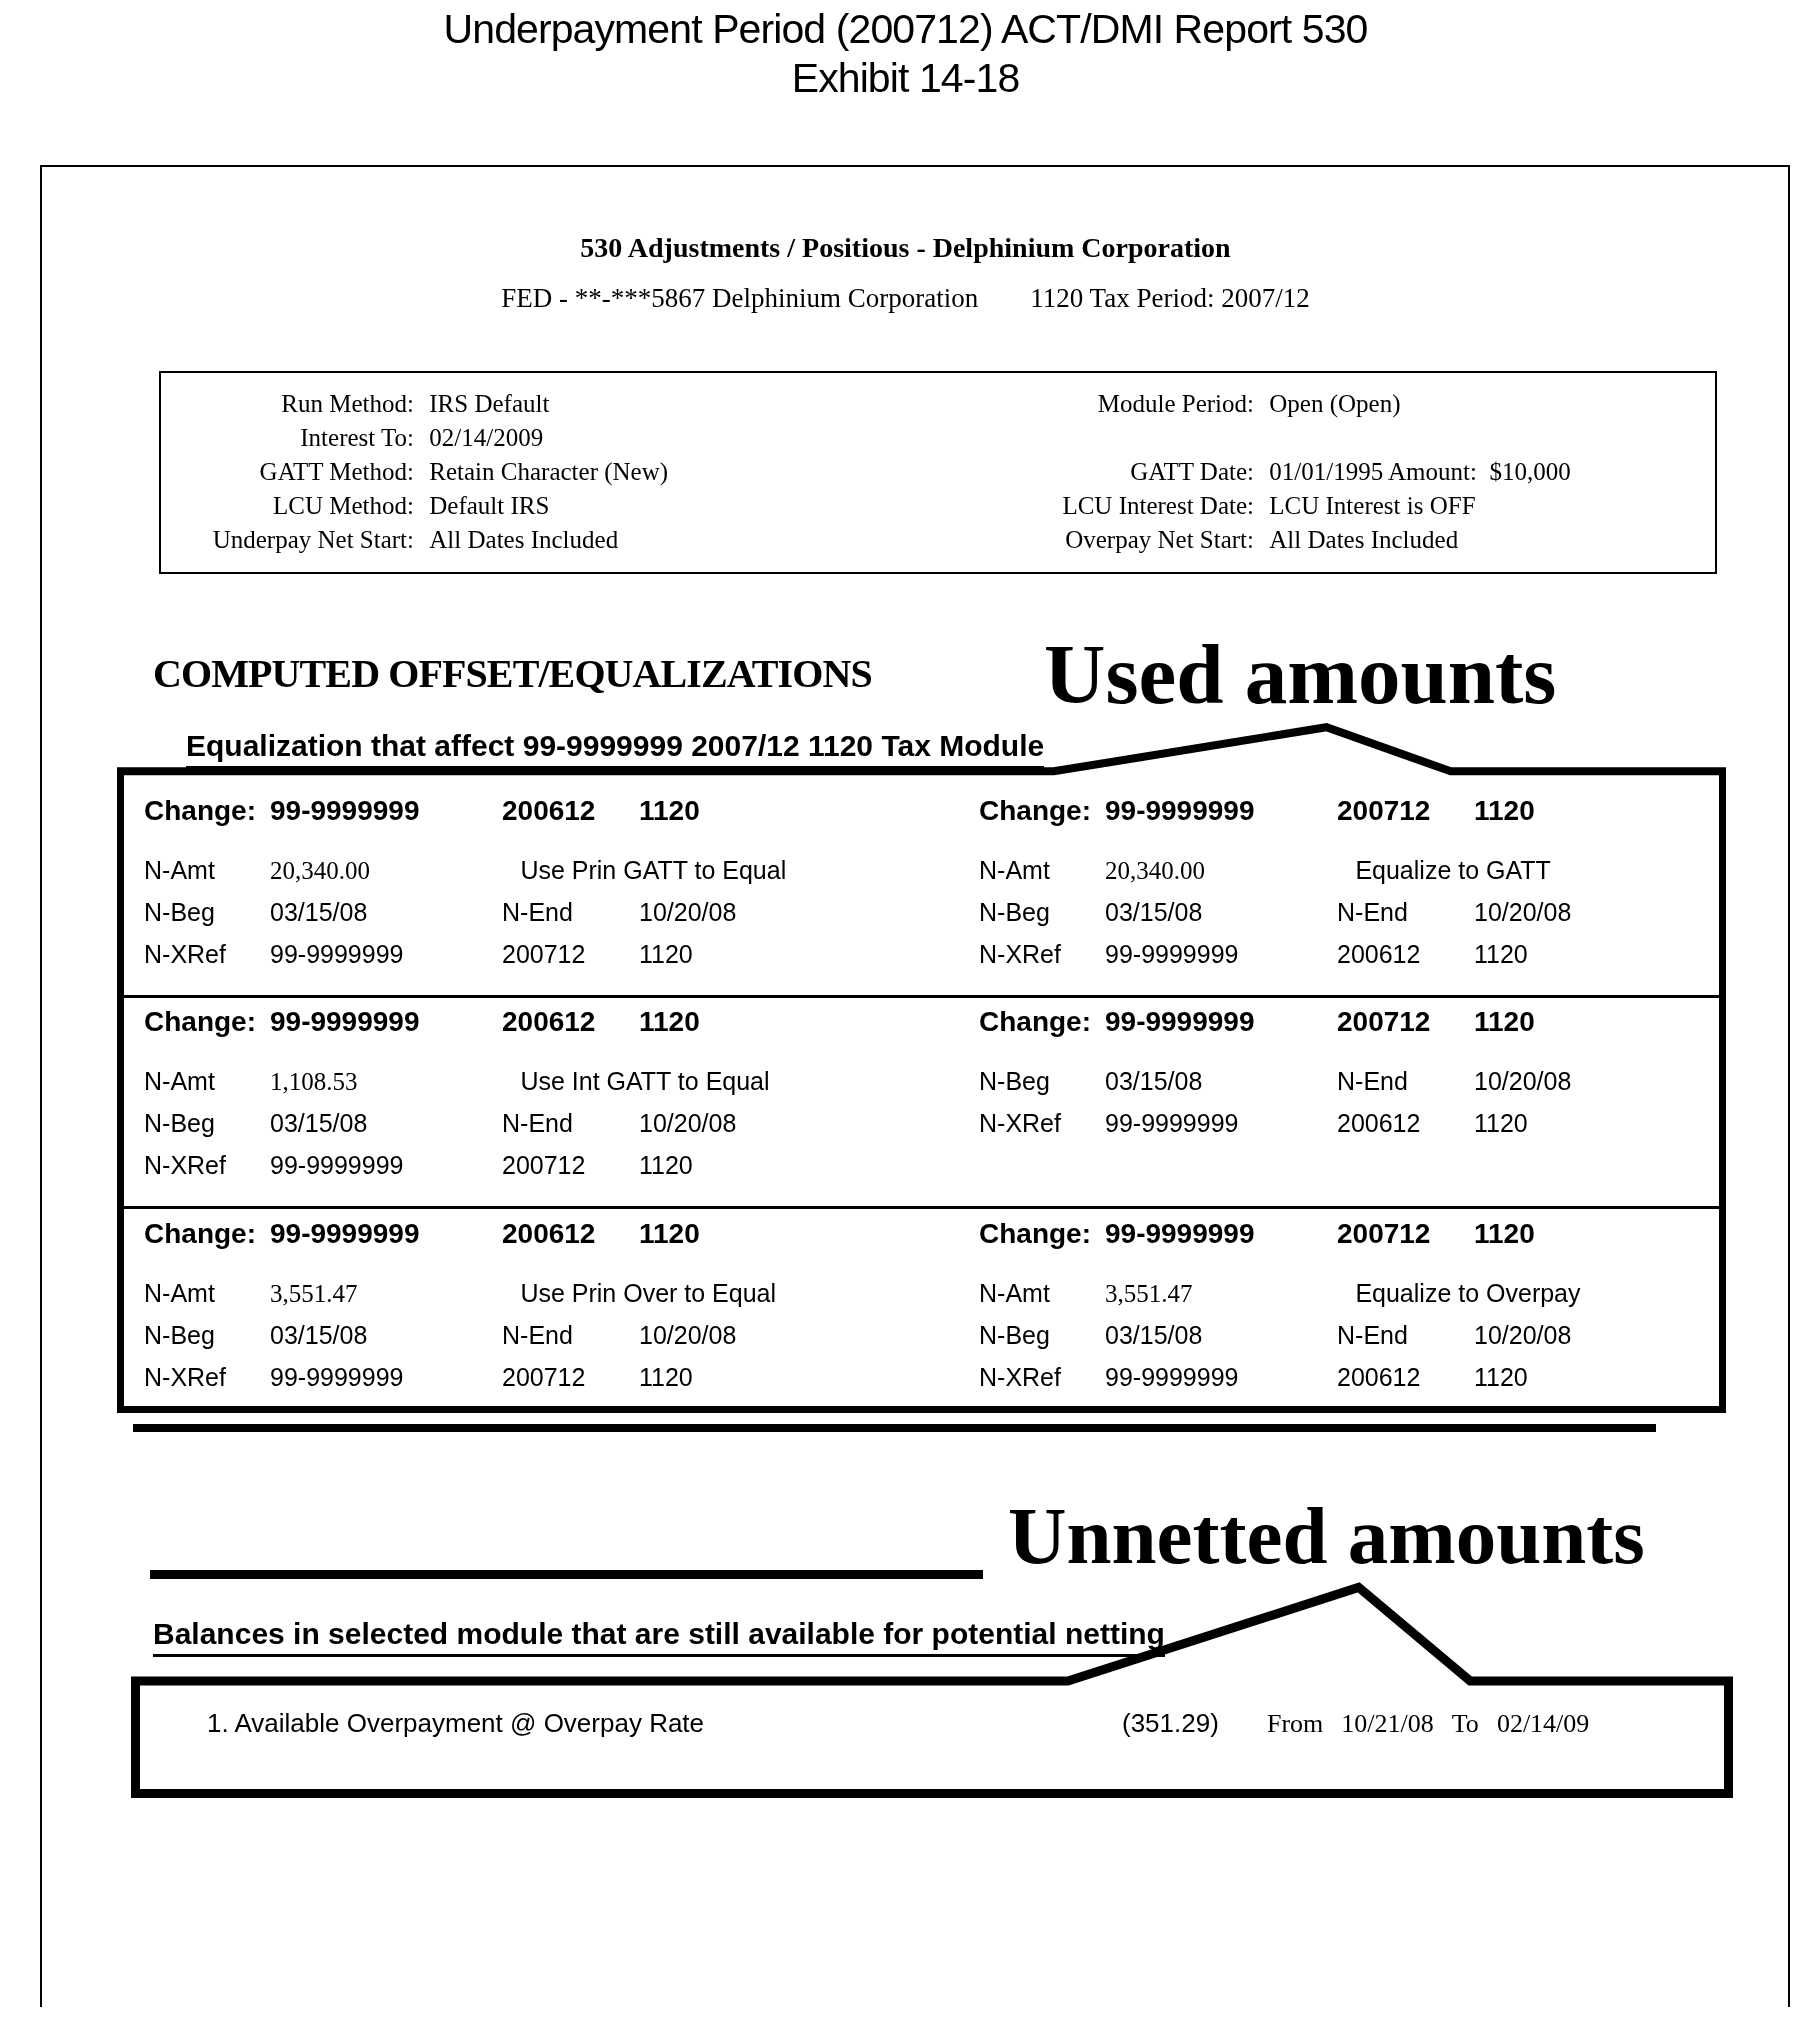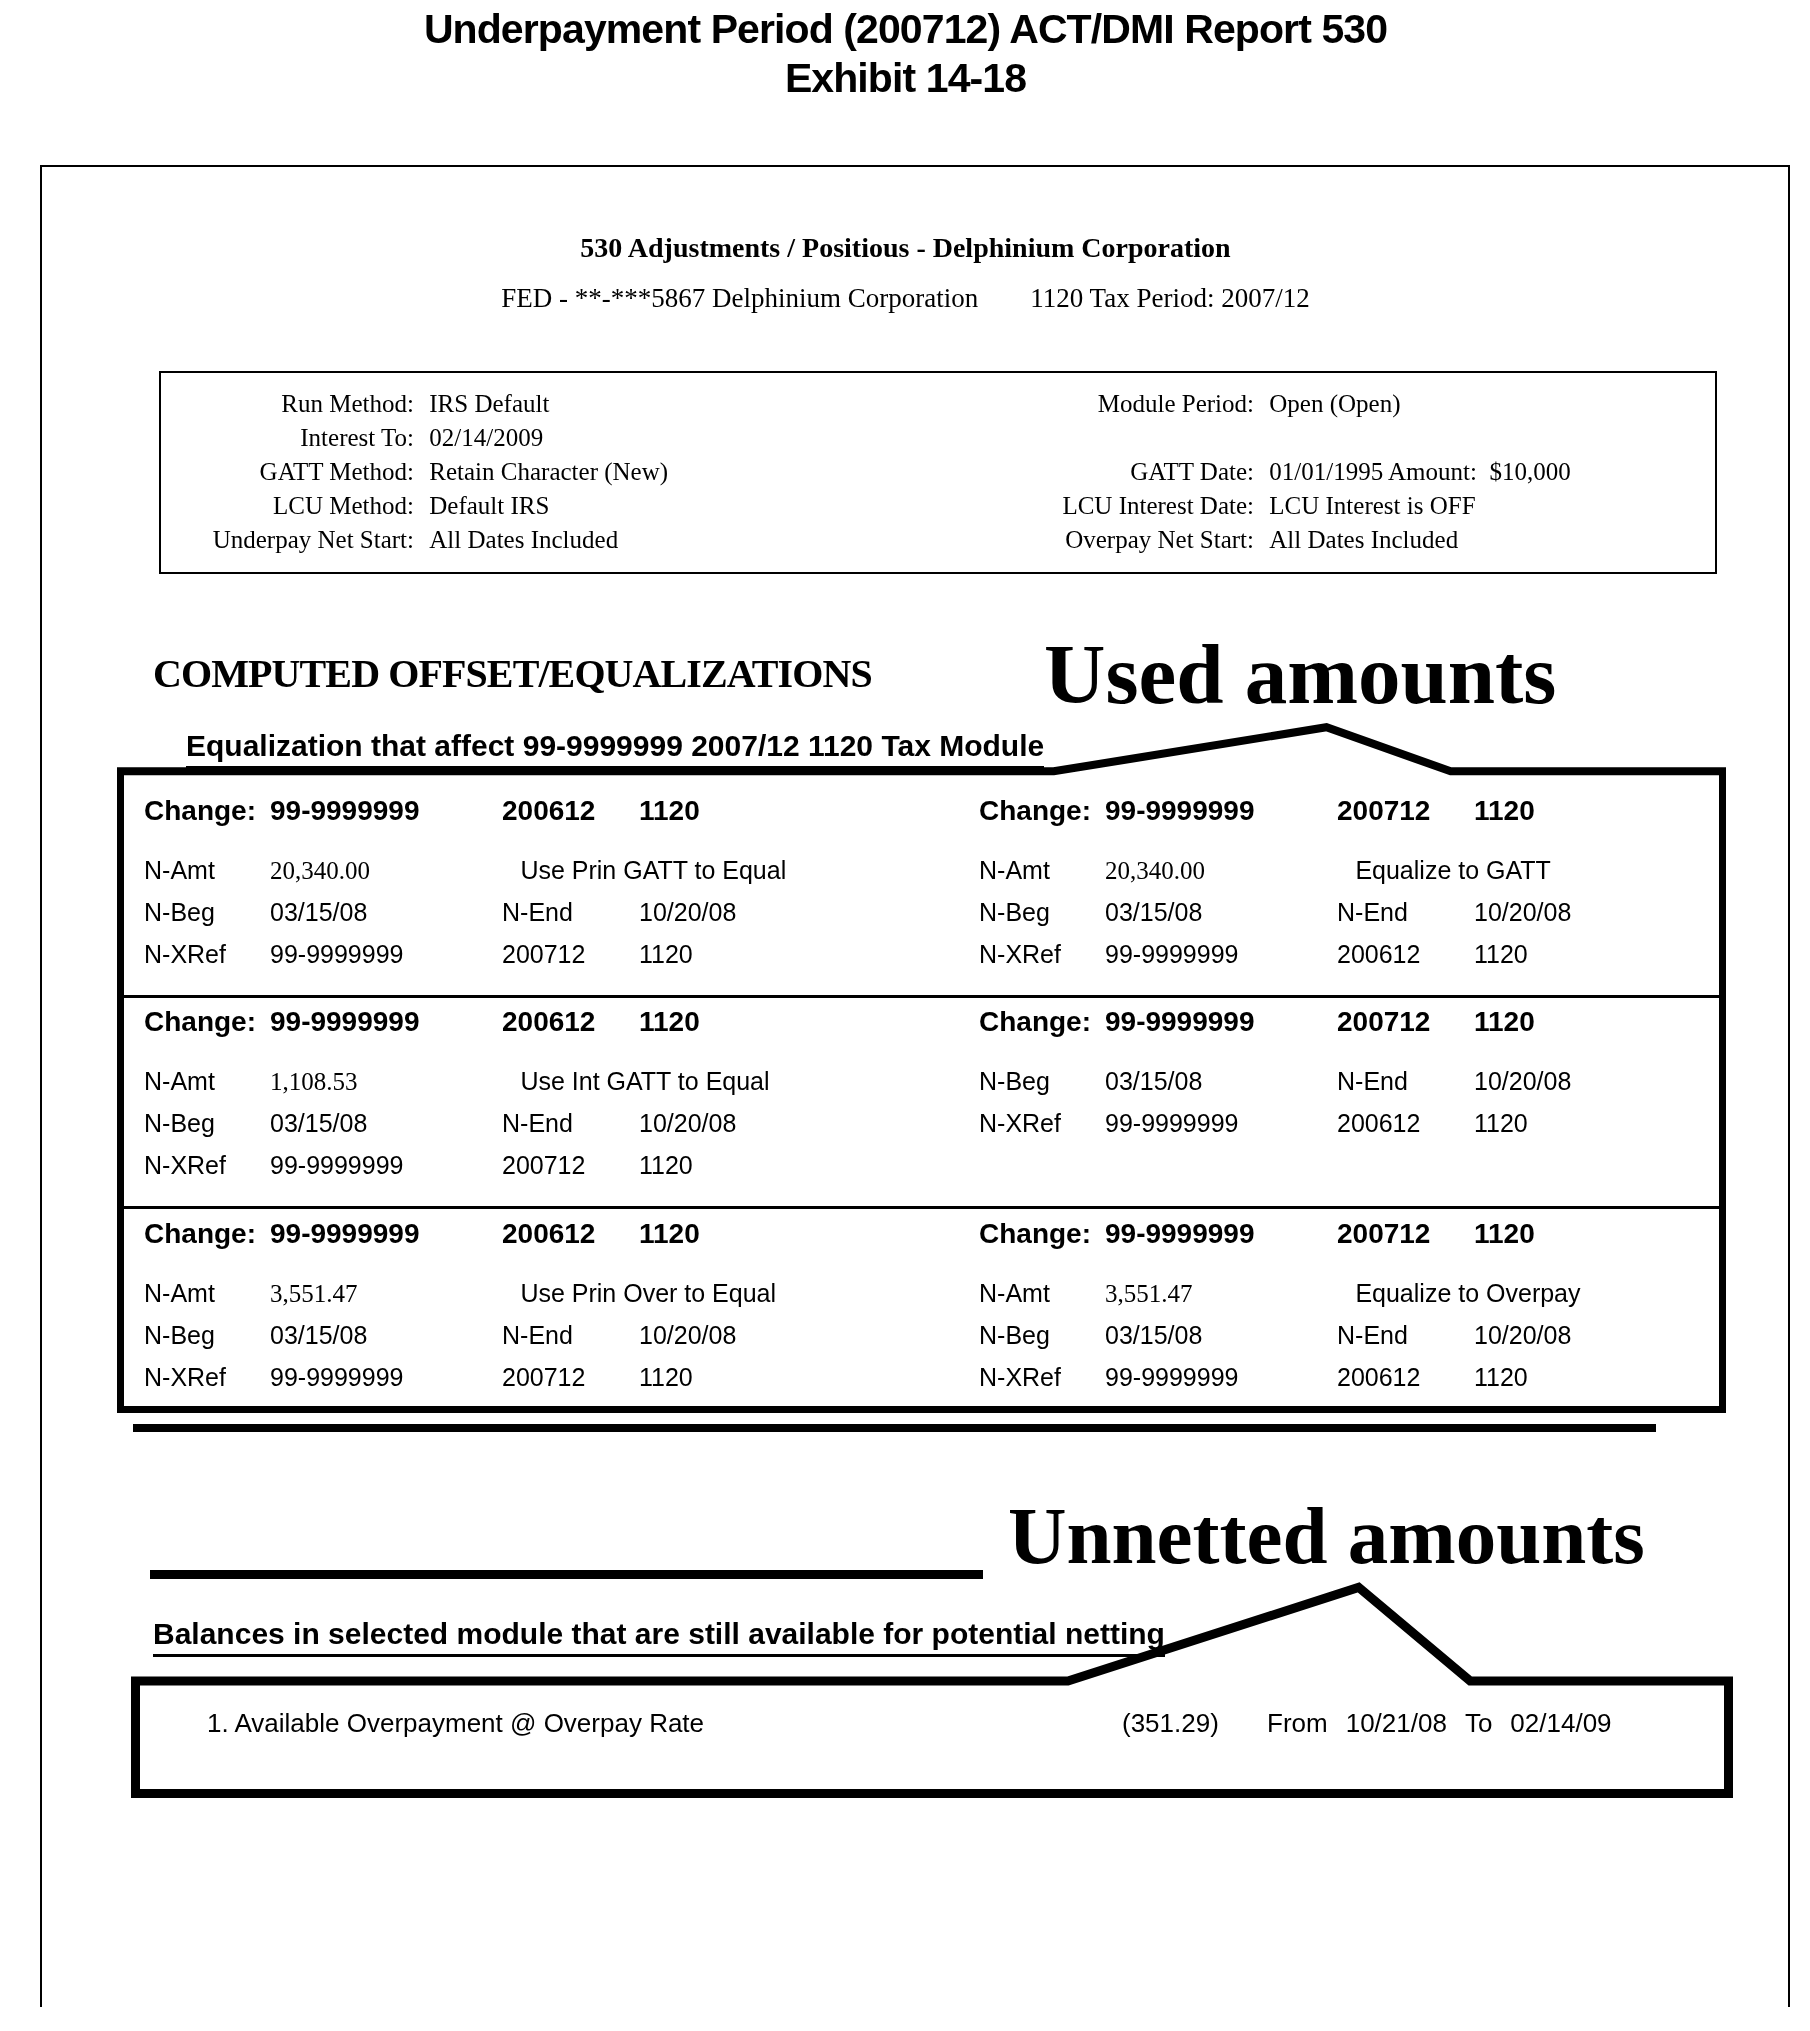--- a/index.html
+++ b/index.html
@@ -1,21 +1,21 @@
 <!DOCTYPE html>
 <html style="font-size:14.4px"><head>
 <meta charset="utf-8">
 <style>
   html,body{margin:0;padding:0;background:#ffffff;}
   #page{position:relative;width:1811px;height:2031px;background:#ffffff;color:#000;overflow:hidden;
         font-family:"Liberation Sans",sans-serif;}
 
   
   .page-title{position:absolute;top:5.4px;left:0;width:100%;text-align:center;
-              font-weight:bold;font-size:41px;line-height:49px;letter-spacing:-0.9px;}
+              font-weight:normal;font-size:41px;line-height:49px;letter-spacing:-0.9px;}
 
   
   .outer-box{position:absolute;left:40px;top:165px;width:1750px;height:1842px;
              border:2.7px solid #000;border-bottom:none;box-sizing:border-box;}
 
   
   .report-title{position:absolute;top:232px;left:0;width:100%;text-align:center;
                 font-family:"Liberation Serif",serif;font-weight:bold;font-size:28px;}
   .report-subject{position:absolute;top:283px;left:0;width:100%;text-align:center;
                   font-family:"Liberation Serif",serif;font-size:27px;}
@@ -60,21 +60,21 @@
   .double-rule{position:absolute;left:133px;top:1424px;width:1523px;height:8px;background:#000;}
 
   
   .unnetted-rule{position:absolute;left:150px;top:1570px;width:833px;height:9px;background:#000;}
   .pointer-bottom{position:absolute;left:131px;top:1581px;}
   .bal-box{position:absolute;left:131px;top:1685px;width:1602px;height:113px;box-sizing:border-box;
            border-left:9px solid #000;border-right:9px solid #000;border-bottom:9px solid #000;}
   .bal-item{position:absolute;left:207px;top:1708px;font-size:26px;}
   .bal-amount{position:absolute;left:1122px;top:1708px;font-size:26px;}
   .bal-range{position:absolute;left:1267px;top:1708px;font-size:26px;}
-  .bal-range span{margin-right:18px;}
+  .bal-range span{margin-right:18px;font-family:Liberation Serif, serif;}
 </style>
 </head>
 <body>
 
 <div id="page">
 
   <div class="page-title">
     <div>Underpayment Period (200712) ACT/DMI Report 530</div>
     <div>Exhibit 14-18</div>
   </div>

